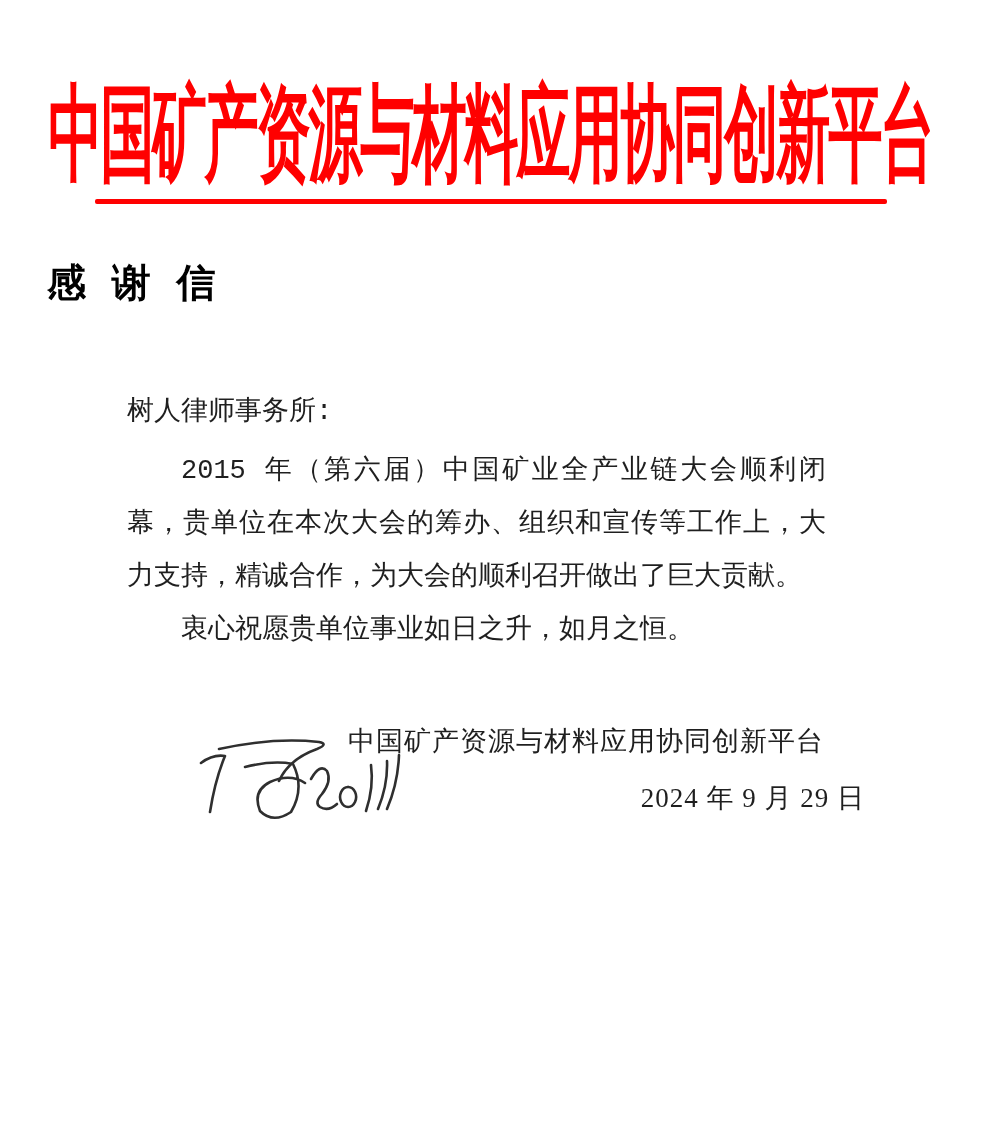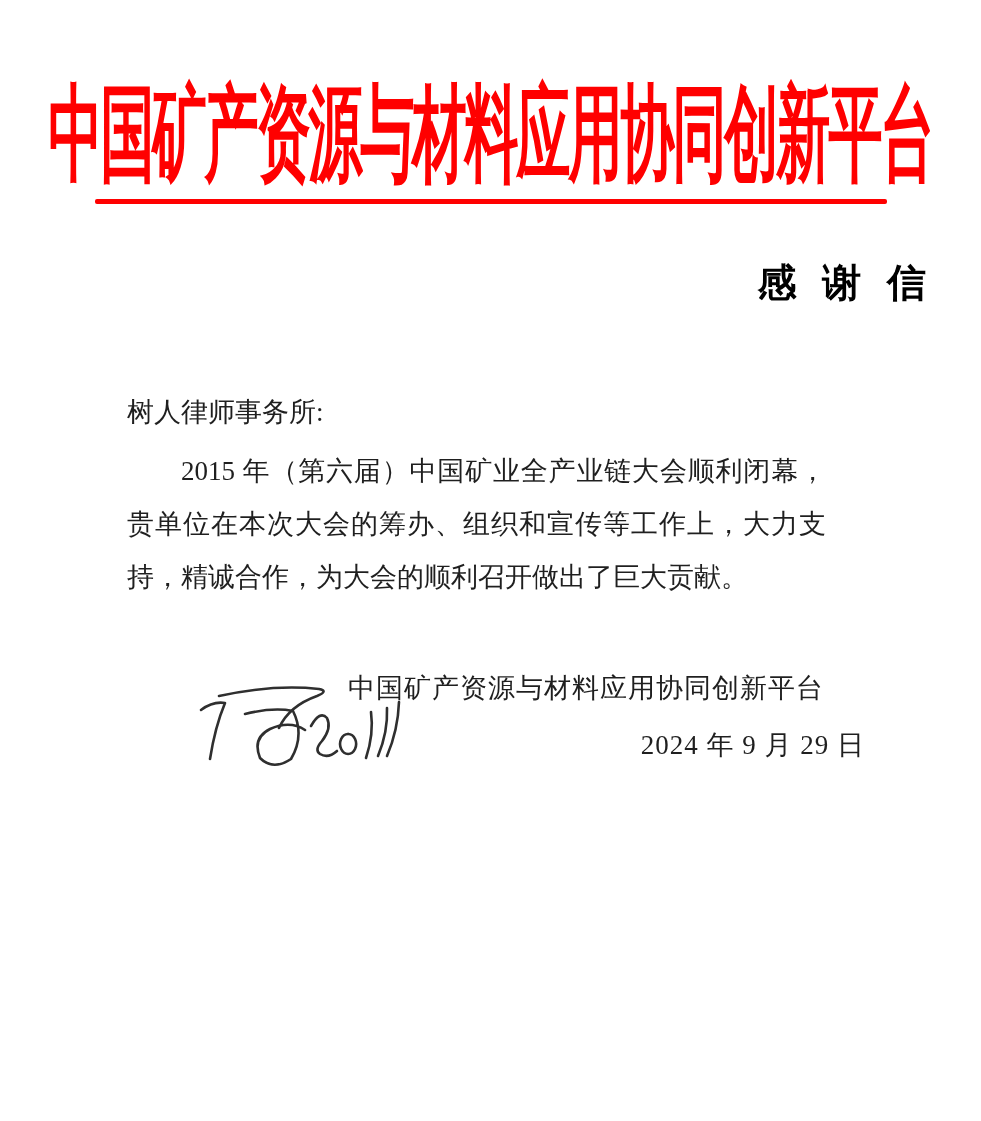--- a/index.html
+++ b/index.html
@@ -37,35 +37,36 @@
   }
   .letterhead-underline {
     width: 792px;
     height: 5px;
     margin: 3px auto 0 auto;
     background: #ff0000;
     border-radius: 2px;
   }
   
   .letter-title {
-    margin: 52px 0 0 12px;
-    text-align: right;
+    margin: 52px 0 0 0;
+    text-align: left;
     font-size: 39px;
     font-weight: bold;
     letter-spacing: 8px;
     color: #000000;
   }
   
   .letter-body {
     margin-top: 76px;
     padding: 0 108px 0 80px;
     font-size: 27px;
     line-height: 53px;
     text-align: justify;
     color: #1f1f1f;
+    font-family: Liberation Mono, monospace;
   }
   .letter-body p {
     margin: 0;
   }
   .salutation {
     text-indent: 0;
     margin-bottom: 6px !important;
   }
   .para {
     text-indent: 2em;
@@ -110,20 +111,21 @@
   <div class="letterhead">
     <div class="letterhead-title">中国矿产资源与材料应用协同创新平台</div>
   </div>
   <div class="letterhead-underline"></div>
 
   <h1 class="letter-title">感 谢 信</h1>
 
   <div class="letter-body">
     <p class="salutation">树人律师事务所:</p>
     <p class="para">2015 年（第六届）中国矿业全产业链大会顺利闭幕，贵单位在本次大会的筹办、组织和宣传等工作上，大力支持，精诚合作，为大会的顺利召开做出了巨大贡献。</p>
+    <p class="para">衷心祝愿贵单位事业如日之升，如月之恒。</p>
   </div>
 
   <div class="signature-block">
     <svg class="handwritten-signature" viewBox="0 0 250 115" xmlns="http://www.w3.org/2000/svg" fill="none" stroke="#2f2f2f" stroke-width="2.6" stroke-linecap="round" stroke-linejoin="round">
 
       <path d="M16,40 q12,-9 24,-7 q-10,24 -15,56"></path>
 
       <path d="M34,26 q55,-12 100,-7 q10,2 -2,7 q-28,10 -38,32"></path>
 
       <path d="M60,44 q28,-7 48,-3 q12,24 -2,48 q-18,12 -31,-1 q-8,-20 10,-29 q20,-9 35,1"></path>

